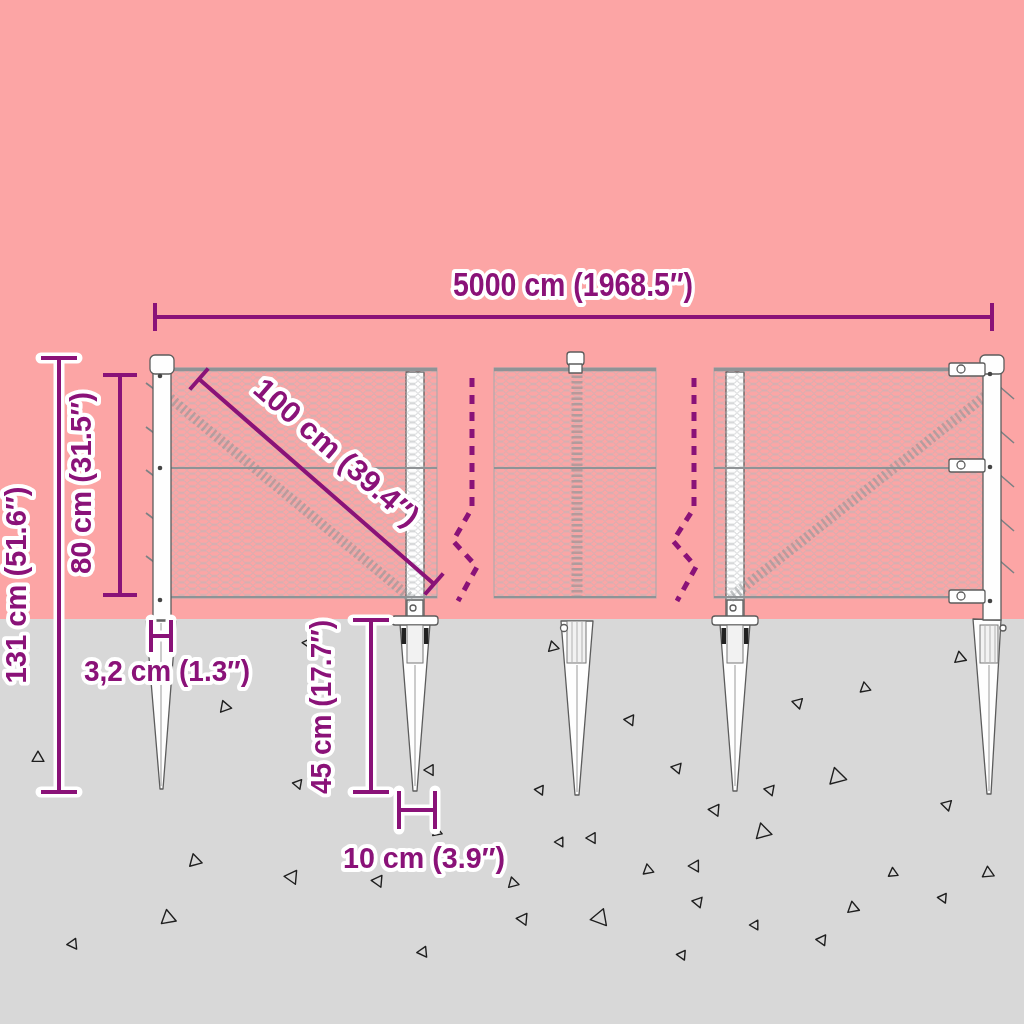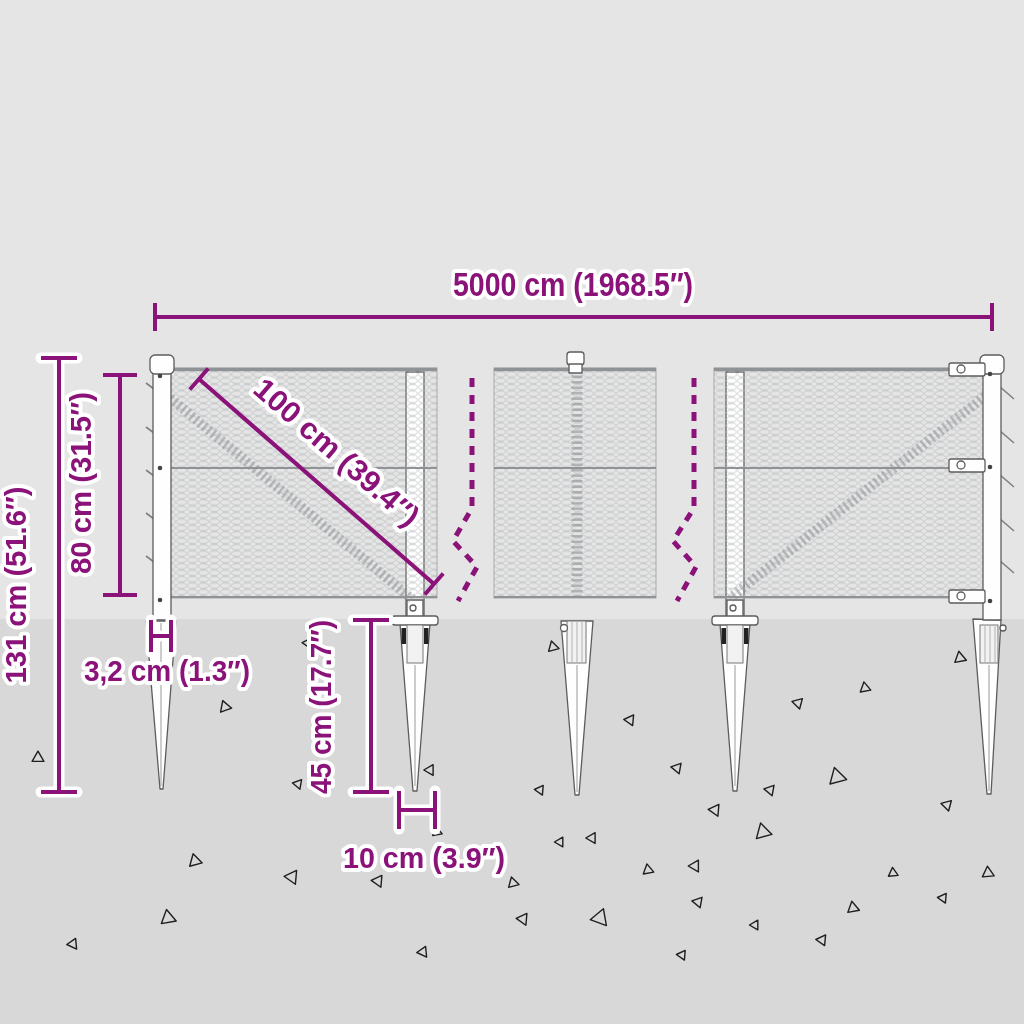--- a/index.html
+++ b/index.html
@@ -1,16 +1,16 @@
 <!DOCTYPE html>
 <html><head>
 <meta charset="utf-8">
 <style>
   html,body{margin:0;padding:0;background:#ffffff;}
-  #stage{position:relative;width:1024px;height:1024px;background:#e5e5e5;overflow:hidden;
+  #stage{position:relative;width:1024px;height:1024px;background:#fca5a5;overflow:hidden;
          font-family:"Liberation Sans","DejaVu Sans",sans-serif;}
   svg{position:absolute;left:0;top:0;}
   .dim{stroke:#8a1278;stroke-width:4;fill:none;stroke-linecap:butt;}
   .case{stroke:#ffffff;stroke-width:11;fill:none;stroke-linecap:round;}
   .brk{stroke:#8a1278;stroke-width:5;fill:none;stroke-dasharray:9 8;stroke-linecap:butt;}
   .band{stroke:#8d9193;stroke-width:10;fill:none;stroke-dasharray:2.5 3;opacity:.55;}
   .vband{stroke:#8d9193;stroke-width:11;fill:none;stroke-dasharray:2.5 3;opacity:.6;}
   .meshline{stroke:#8f9396;fill:none;}
   .steel{fill:#fefefe;stroke:#5c5c5c;stroke-width:1.3;stroke-linejoin:round;}
   .steel2{fill:#f2f2f2;stroke:#777777;stroke-width:1;}

